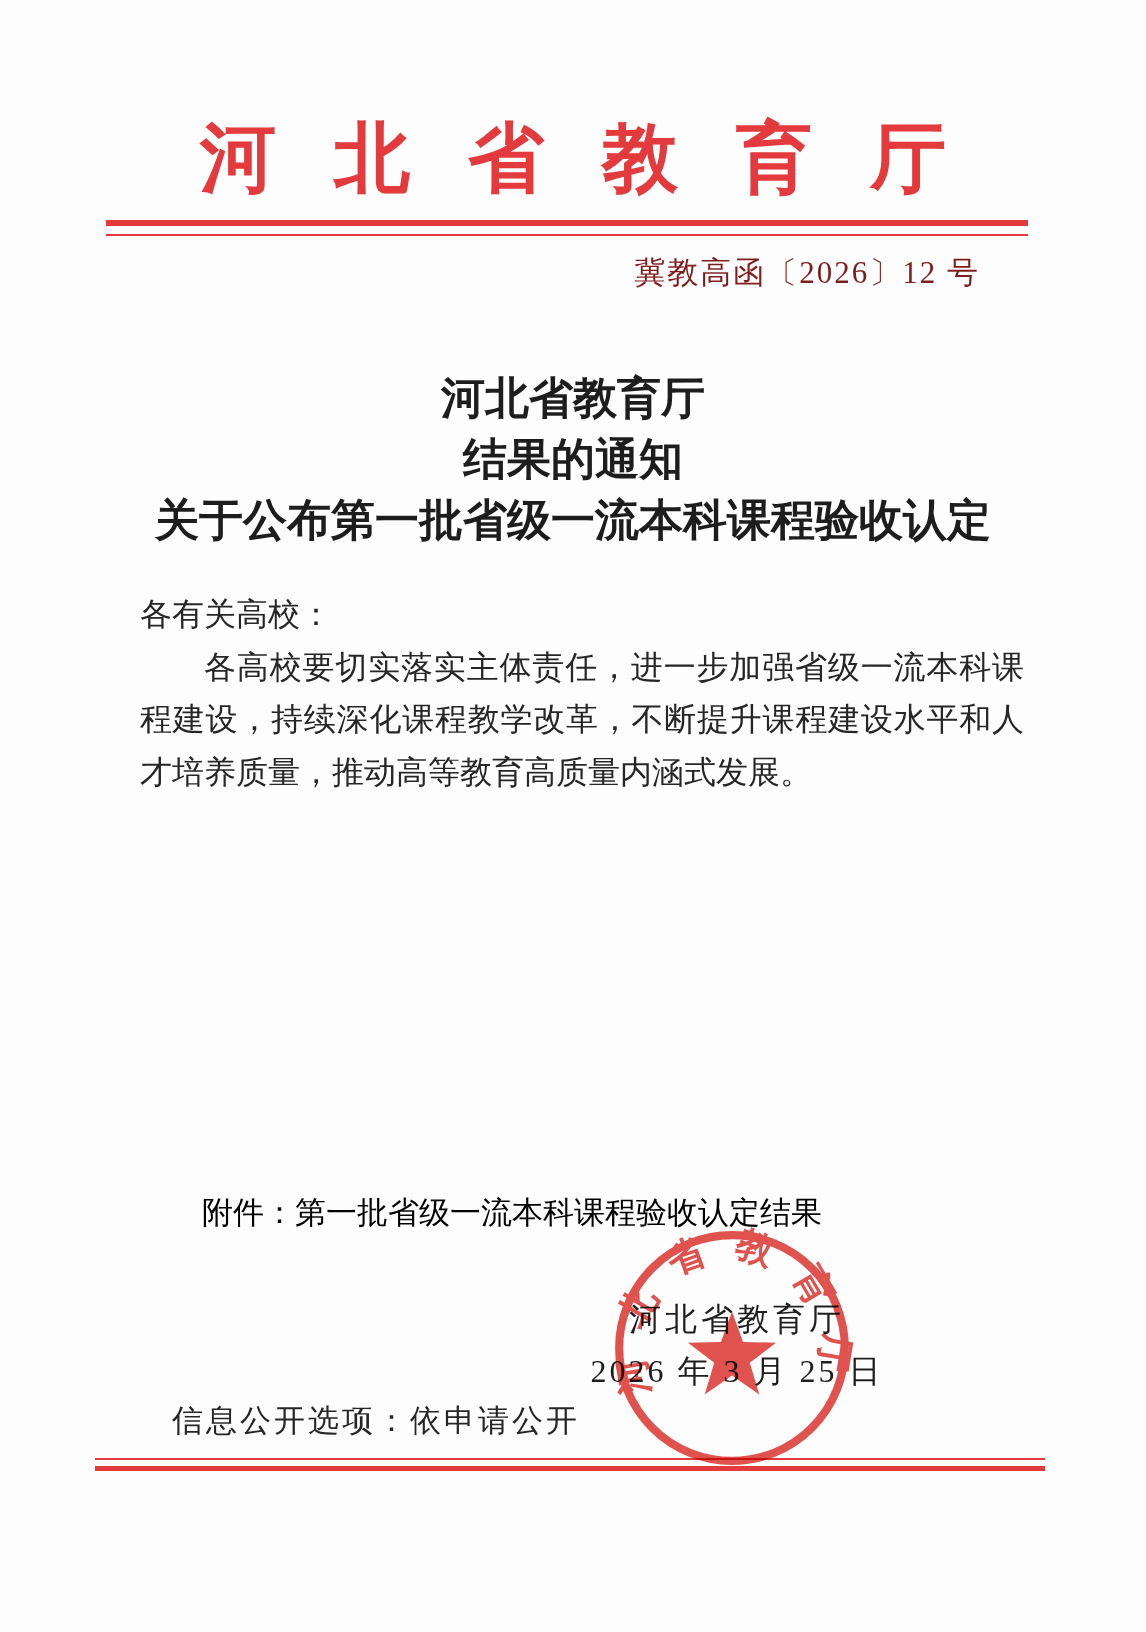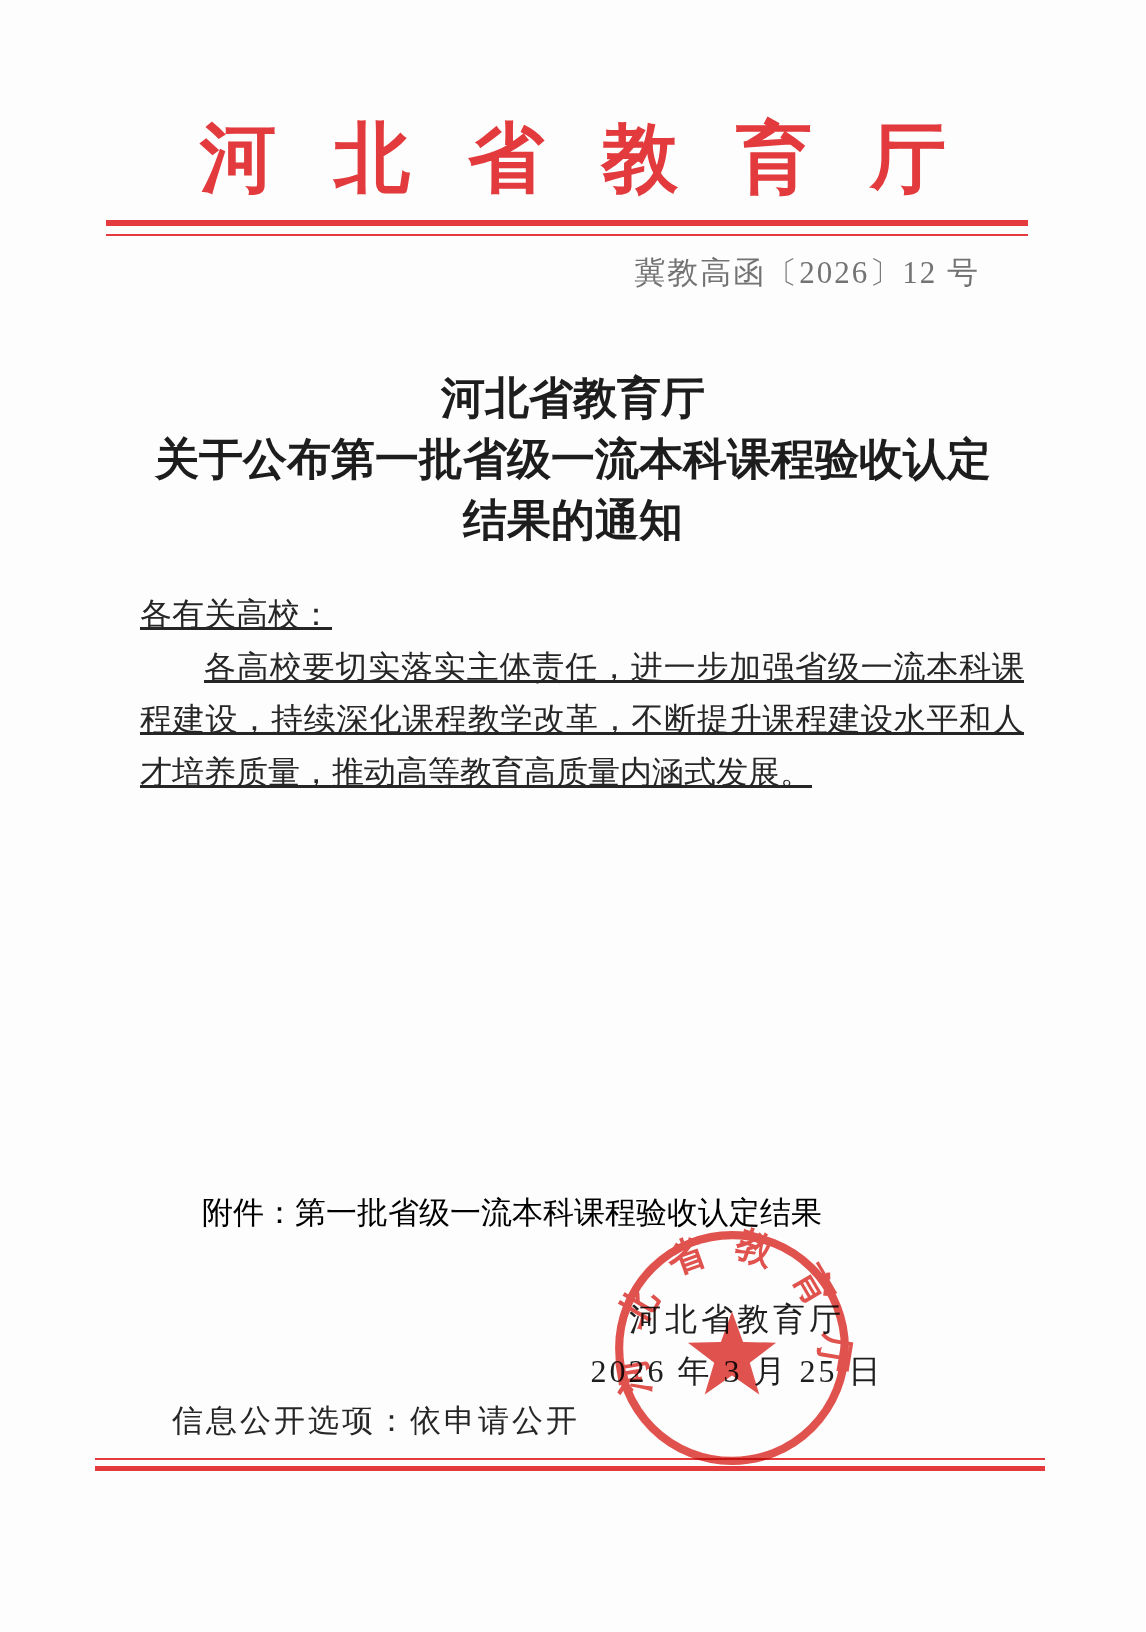--- a/index.html
+++ b/index.html
@@ -41,21 +41,21 @@
   .rule-bottom-thin  { top: 1458px; height: 2px; left: 95px; width: 950px; }
   .rule-bottom-thick { top: 1466px; height: 5px; left: 95px; width: 950px; }
 
   
   .doc-number {
     position: absolute;
     top: 252px;
     right: 166px;
     font-size: 31px;
     letter-spacing: 2px;
-    color: #737373;
+    color: #7f1d1d;
   }
 
   
   .title-block {
     position: absolute;
     top: 368px;
     left: 0;
     width: 100%;
     text-align: center;
     font-weight: bold;
@@ -71,21 +71,20 @@
     left: 140px;
     width: 884px;
     font-size: 32px;
     line-height: 52.5px;
     color: #262626;
     text-align: justify;
   }
   .body-block p {
     margin: 0;
     text-indent: 2em;
-    text-decoration: underline;
   }
   .salutation { text-indent: 0 !important; }
 
   
   .attachment {
     position: absolute;
     top: 1192px;
     left: 140px;
     width: 884px;
     font-size: 31px;
@@ -137,22 +136,22 @@
 
   <div class="letterhead">河北省教育厅</div>
 
   <div class="rule rule-top-thick"></div>
   <div class="rule rule-top-thin"></div>
 
   <div class="doc-number">冀教高函〔2026〕12 号</div>
 
   <div class="title-block">
     <div>河北省教育厅</div>
+    <div>结果的通知</div>
     <div>关于公布第一批省级一流本科课程验收认定</div>
-    <div>结果的通知</div>
   </div>
 
   <div class="body-block">
     <p class="salutation">各有关高校：</p>
     <p>各高校要切实落实主体责任，进一步加强省级一流本科课程建设，持续深化课程教学改革，不断提升课程建设水平和人才培养质量，推动高等教育高质量内涵式发展。</p>
   </div>
 
   <div class="attachment">附件：第一批省级一流本科课程验收认定结果</div>
 
   <div class="signature">

